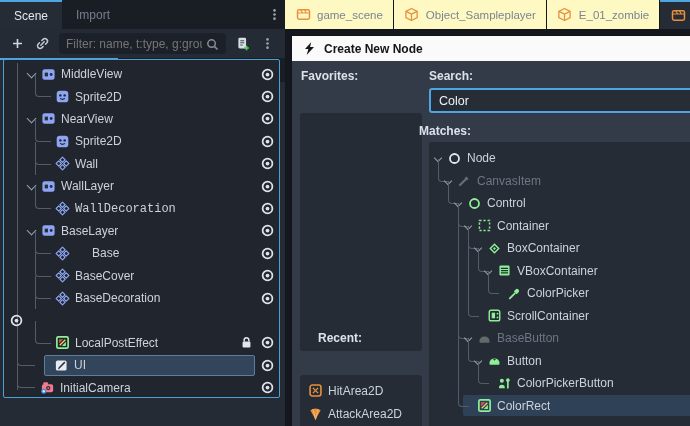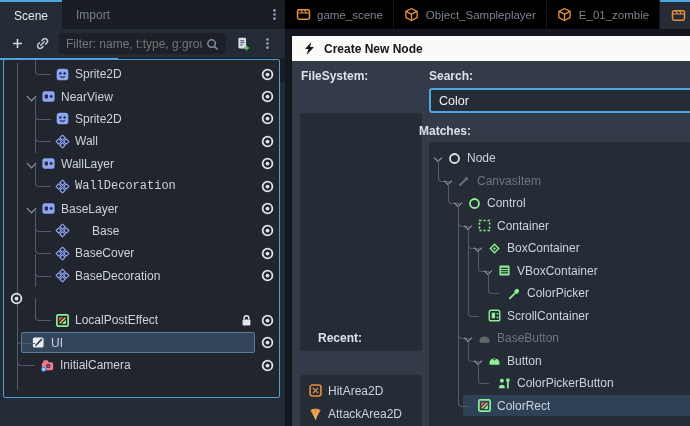--- a/index.html
+++ b/index.html
@@ -46,21 +46,21 @@
   .ic svg{width:15px;height:15px;margin:auto;}
   .eye-btn{width:24px;display:flex;justify-content:center;flex:none;}
   .lock-w{width:18px;display:flex;justify-content:center;flex:none;}
 
   #fs-bar{left:0;top:402px;width:285px;height:24px;background:#191d24;display:flex;align-items:stretch;}
   #fs-tab{width:118px;background:#262c36;border-top:2px solid #4da6e0;display:flex;align-items:center;
     padding-left:11px;color:#dfe3e9;box-sizing:border-box;}
 
   
   #right-region{left:285px;top:0;width:405px;height:426px;background:#14171d;}
-  #scene-tabbar{height:29px;background:#000000;display:flex;align-items:stretch;overflow:hidden;}
+  #scene-tabbar{height:29px;background:#fef9c3;display:flex;align-items:stretch;overflow:hidden;}
   .scene-tab{display:flex;align-items:center;gap:6px;padding:0 10px;color:#7b8490;
     border-right:1px solid #13161b;white-space:nowrap;font-size:11.5px;box-sizing:border-box;}
   .scene-tab.active{background:#262c36;border-top:2px solid #4da6e0;color:#e4e8ee;}
 
   #dialog{left:7px;top:36px;width:420px;height:392px;background:#333b48;box-shadow:0 0 0 1px #10131a;}
   #dialog-titlebar{height:25px;background:#fafafa;display:flex;align-items:center;padding:0 9px;gap:7px;
     color:#151515;font-weight:600;font-size:12px;}
   .dlg-label{position:absolute;font-weight:bold;color:#dce2eb;}
   .dlg-panel{position:absolute;background:#262c35;border-radius:3px;}
   #search-input{position:absolute;left:137px;top:52px;width:300px;height:25px;background:#272d37;
@@ -133,20 +133,41 @@
               <circle cx="8" cy="8" r="1.4" fill="#9aa2b0"></circle>
               <circle cx="8" cy="12.4" r="1.4" fill="#9aa2b0"></circle>
             </svg>
           </span>
         </div>
     </div>
     <div id="scene-tree" class="abs">
       <div id="root-vline" class="abs"></div>
       <div id="scene-tree-rows">
           <div class="trow">
+            <div class="rowc" style="margin-left: 12px; padding-left: 8px;">
+              <div class="arrow"></div>
+              <span class="ic">
+                <svg viewBox="0 0 16 16">
+                  <rect x="1.5" y="2.5" width="13" height="11" rx="2.4" fill="#8da5f3"></rect>
+                  <rect x="4" y="6" width="3.4" height="4" fill="#262c38"></rect>
+                  <circle cx="10.8" cy="8" r="1.5" fill="#262c38"></circle>
+                </svg>
+              </span>
+              <span class="lbl">MiddleView</span>
+            </div>
+            <div class="eye-btn">
+              <span class="ic">
+                <svg viewBox="0 0 16 16">
+                  <circle cx="8" cy="8" r="5.2" fill="none" stroke="#dfe3e9" stroke-width="1.9"></circle>
+                  <circle cx="8" cy="8" r="2" fill="#dfe3e9"></circle>
+                </svg>
+              </span>
+            </div>
+          </div>
+          <div class="trow">
             <div class="lconn" style="left: 31px; width: 15px;"></div>
             <div class="rowc" style="margin-left: 12px; padding-left: 38px;">
               <span class="ic">
                 <svg viewBox="0 0 16 16">
                   <rect x="1.8" y="1.8" width="12.4" height="12.4" rx="3.4" fill="#8da5f3"></rect>
                   <circle cx="5.7" cy="6.8" r="1.3" fill="#202633"></circle>
                   <circle cx="10.3" cy="6.8" r="1.3" fill="#202633"></circle>
                   <path d="M5.4 10q2.6 2 5.2 0" stroke="#202633" stroke-width="1.2" fill="none"></path>
                 </svg>
               </span>
@@ -394,21 +415,21 @@
               <span class="ic">
                 <svg viewBox="0 0 16 16">
                   <circle cx="8" cy="8" r="5.2" fill="none" stroke="#dfe3e9" stroke-width="1.9"></circle>
                   <circle cx="8" cy="8" r="2" fill="#dfe3e9"></circle>
                 </svg>
               </span>
             </div>
           </div>
           <div class="trow">
             <div class="lconn" style="left: 13px; width: 17px;"></div>
-            <div class="rowc sel-left" style="margin-left: 17px; padding-left: 8px;">
+            <div class="rowc sel-left" style="margin-left: 40px; padding-left: 8px;">
               <span class="ic">
                 <svg viewBox="0 0 16 16">
                   <rect x="2" y="2.6" width="11.4" height="10.8" rx="1.8" fill="#e8ebf1"></rect>
                   <path d="M5.4 10.6L11.6 4.4" stroke="#2a3140" stroke-width="1.6"></path>
                   <path d="M4.3 12.1l.5-2 1.5 1.5z" fill="#2a3140"></path>
                 </svg>
               </span>
               <span class="lbl">UI</span>
             </div>
             <div class="eye-btn">
@@ -502,21 +523,21 @@
     <div id="dialog" class="abs">
       <div id="dialog-titlebar">
         <span class="ic">
             <svg viewBox="0 0 16 16">
               <path d="M9.8 1.2 3.2 8.6H6.8L5 14.8 12.8 6.4H8.6Z" fill="#181818"></path>
             </svg>
           </span>
         <span>Create New Node</span>
       </div>
       <div style="position:relative;height:367px;">
-        <div class="dlg-label" style="left:9px;top:8px;">FileSystem:</div>
+        <div class="dlg-label" style="left:9px;top:8px;">Favorites:</div>
         <div class="dlg-panel" id="fav-box"></div>
         <div class="dlg-label" style="left:26px;top:270px;">Recent:</div>
         <div class="dlg-panel" id="recent-box">
             <div class="recent-row">
               <span class="ic">
                 <svg viewBox="0 0 16 16">
                   <rect x="2.2" y="2.2" width="11.6" height="11.6" rx="2.4" fill="none" stroke="#e8903c" stroke-width="1.7"></rect>
                   <path d="M5.2 5.2l5.6 5.6M10.8 5.2l-5.6 5.6" stroke="#e8903c" stroke-width="1.4"></path>
                 </svg>
               </span>

